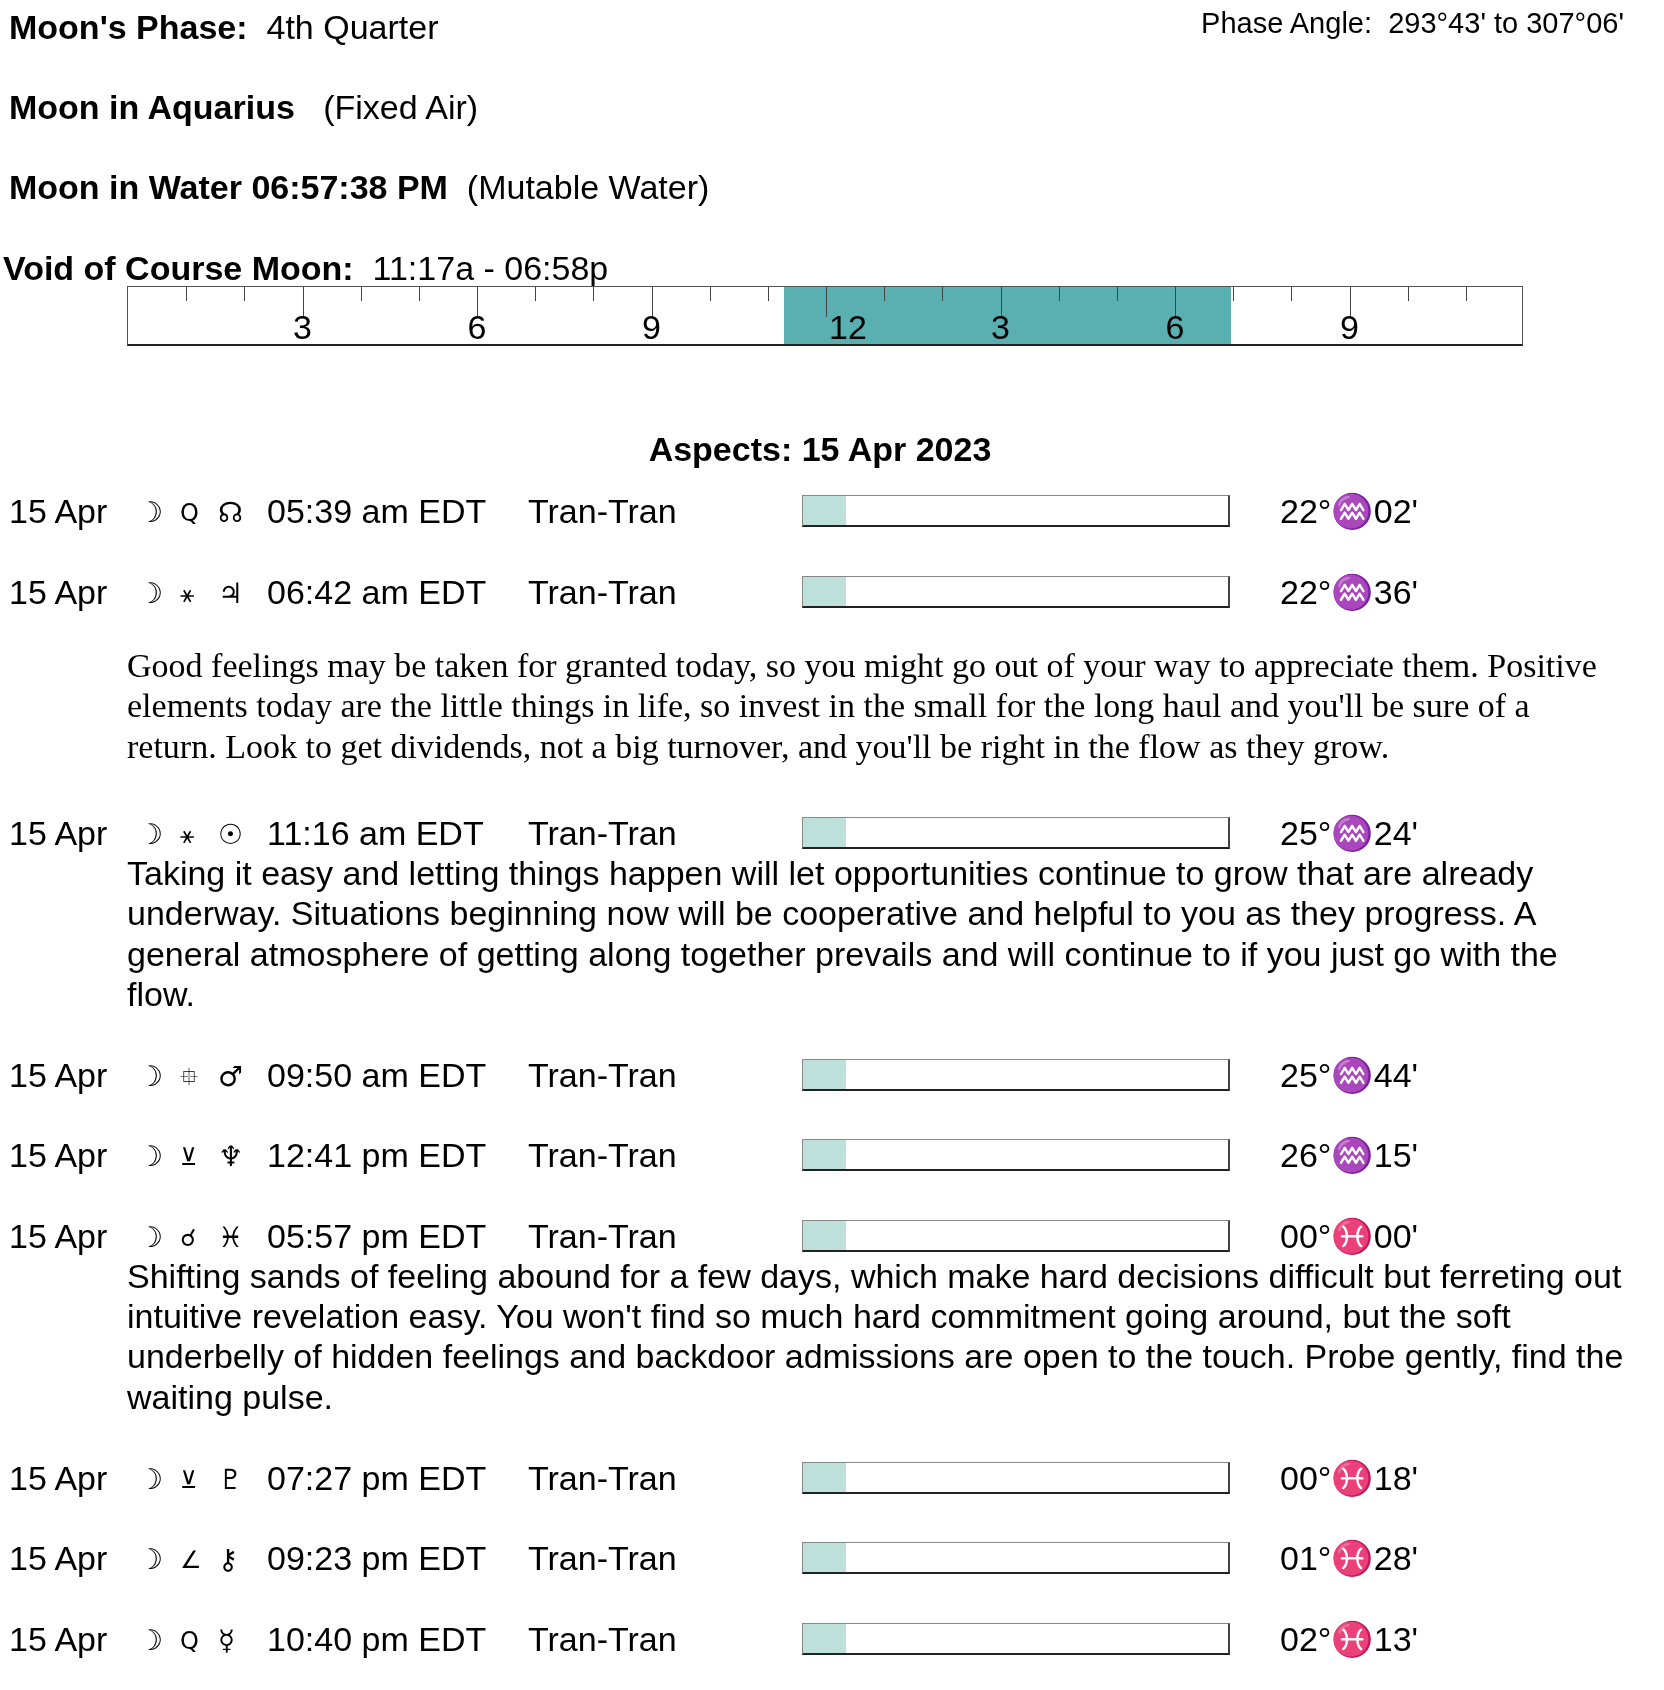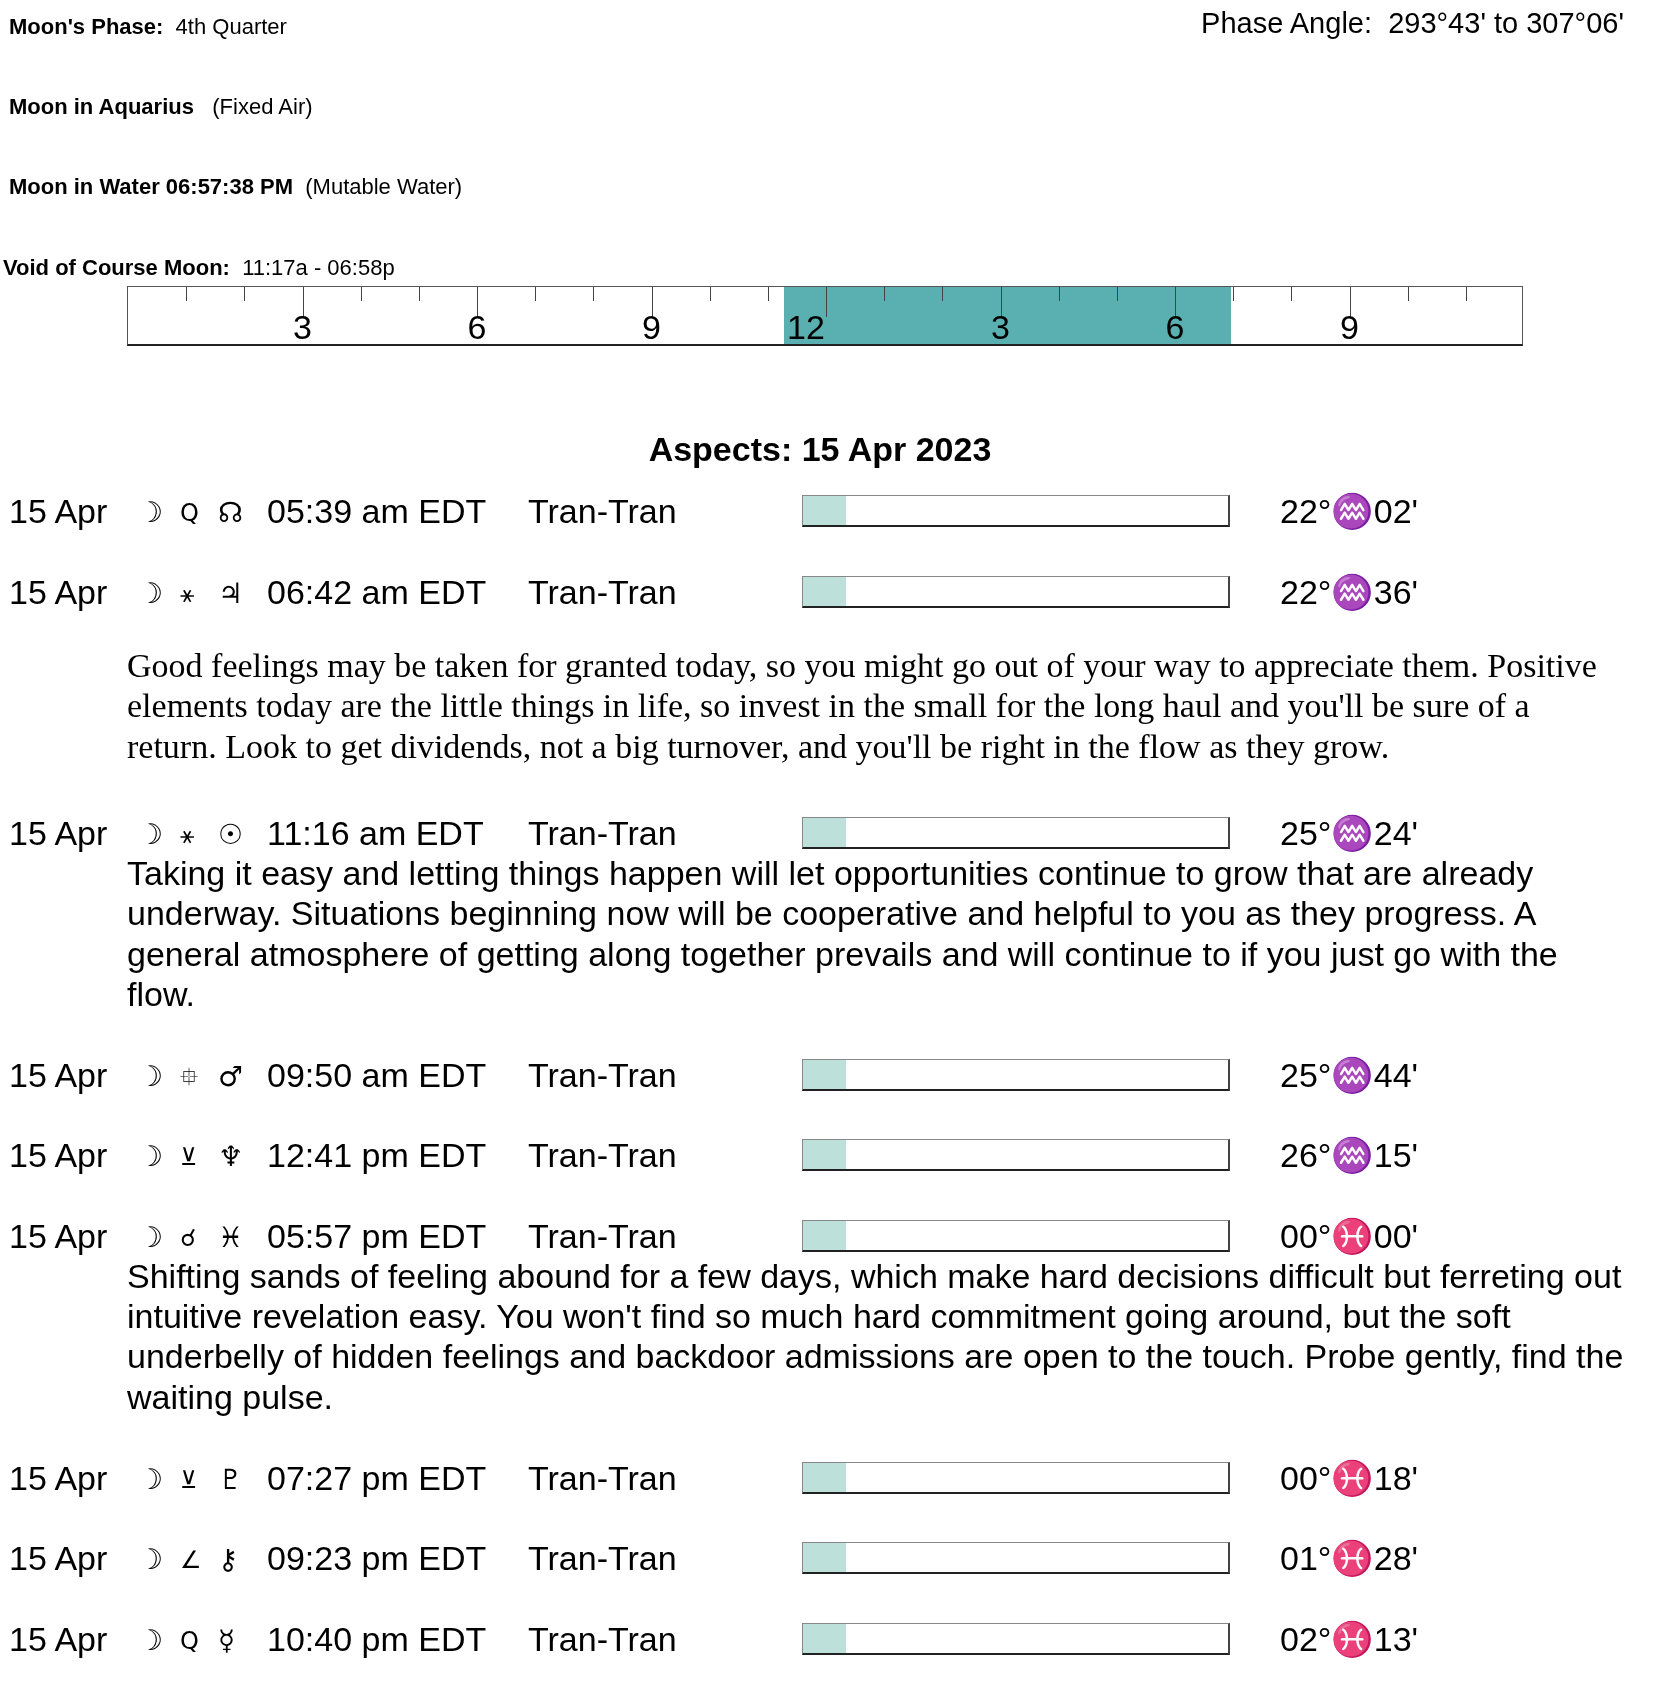--- a/index.html
+++ b/index.html
@@ -1,19 +1,19 @@
 <!DOCTYPE html>
 <html><head>
 <meta charset="utf-8">
 <style>
   html, body { margin:0; padding:0; background:#ffffff; }
   body { width:1664px; height:1690px; position:relative; overflow:hidden;
          font-family:"Liberation Sans", sans-serif; color:#000; }
   .abs { position:absolute; white-space:nowrap; }
-  .hdr { font-size:22px; line-height:40px; }
+  .hdr { font-size:34px; line-height:40px; }
   .b { font-weight:bold; }
   .phase-angle { font-size:29px; line-height:34px;margin-left:17px; }
   #timeline { position:absolute; left:127px; top:286px; width:1396px; height:60px;
               border:1px solid #555; border-bottom:2px solid #222; box-sizing:border-box; background:#fff; }
   #void-band { position:absolute; top:0; bottom:0; background:#5aafb0; }
   .tick { position:absolute; top:0; width:1px; background:#444; }
   .tick.minor { height:14px; }
   .tick.major { height:30px; }
   .tl-label { position:absolute; top:22px; font-size:34px; line-height:36px; transform:translateX(-50%); }
   .aspects-title { font-size:34px; font-weight:bold; line-height:40px; left:0; width:1640px; text-align:center; }
@@ -70,21 +70,21 @@
     <div class="tick minor" style="left: 988.833px;"></div>
     <div class="tick major" style="left: 1047px;"></div>
     <div class="tick minor" style="left: 1105.17px;"></div>
     <div class="tick minor" style="left: 1163.33px;"></div>
     <div class="tick major" style="left: 1221.5px;"></div>
     <div class="tick minor" style="left: 1279.67px;"></div>
     <div class="tick minor" style="left: 1337.83px;"></div>
     <span class="tl-label" style="left: 174.5px;">3</span>
     <span class="tl-label" style="left: 349px;">6</span>
     <span class="tl-label" style="left: 523.5px;">9</span>
-    <span class="tl-label" style="left: 678px;">12</span>
+    <span class="tl-label" style="left: 720px;">12</span>
     <span class="tl-label" style="left: 872.5px;">3</span>
     <span class="tl-label" style="left: 1047px;">6</span>
     <span class="tl-label" style="left: 1221.5px;">9</span>
   </div>
 
 <div class="abs aspects-title" style="top:429px;">Aspects: 15 Apr 2023</div>
 
 <div id="aspect-list">
     <div class="row" style="top: 491px;">
       <span style="left:9px">15 Apr</span>

